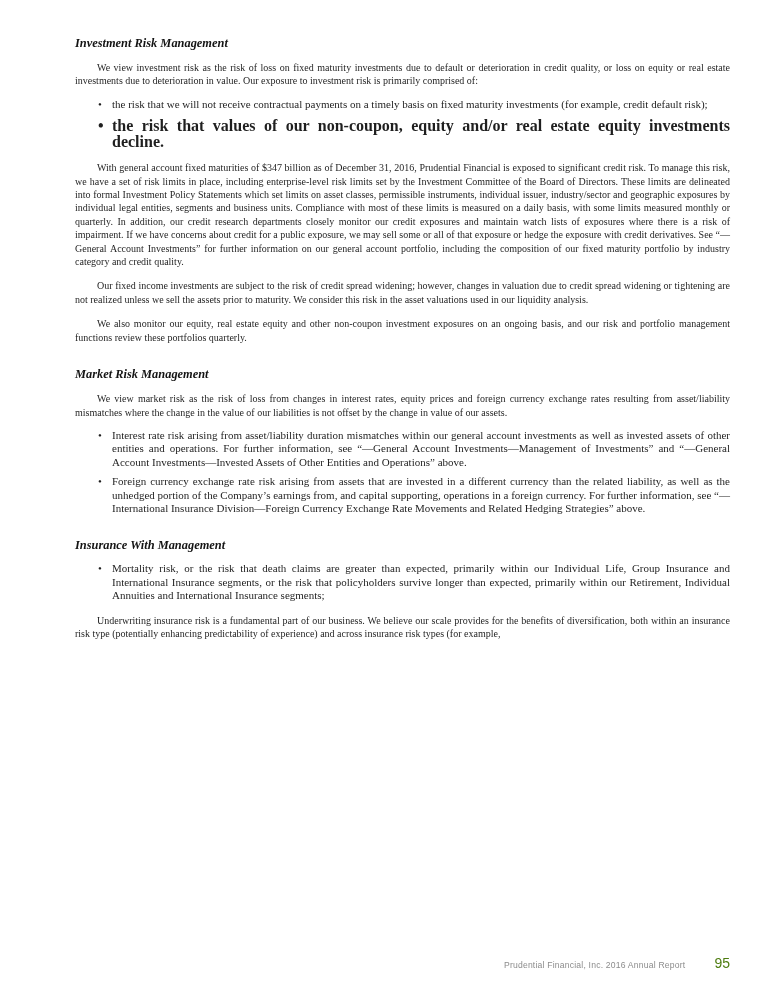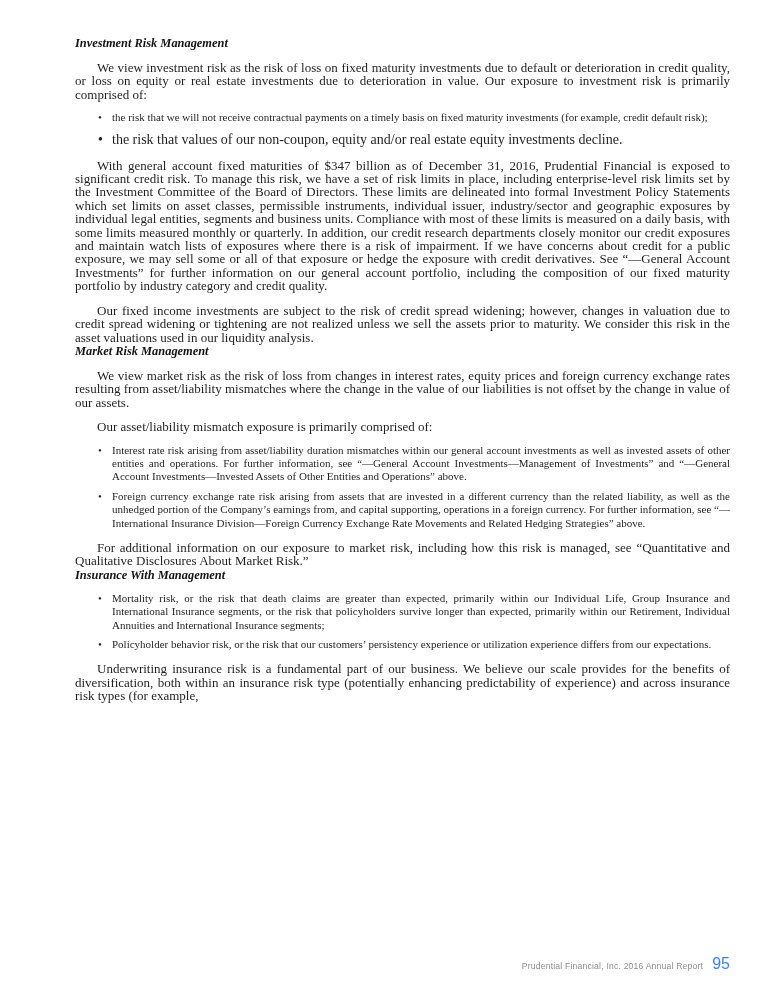--- a/index.html
+++ b/index.html
@@ -10,32 +10,32 @@
     font-family: "Liberation Serif", serif;
     color: #1f1f1f;
   }
   .page {
     position: relative;
     width: 768px; height: 1000px;
     padding: 36px 38px 0 75px;
     overflow: hidden;
   }
   section { margin: 0; }
-  section + section { }
+  section + section { margin-top: 23px; }
   h2.section-heading {
     margin: 0;
     font-size: 12.4px;
     line-height: 14px;
     font-weight: bold;
     font-style: italic;
     color: #141414;
   }
   p.body-para {
     margin: 11px 0 0 0;
-    font-size: 13px;
+    font-size: 10px;
     line-height: 13.4px;
     text-align: justify;
     text-indent: 22px;
   }
   ul.bullet-list {
     margin: 10px 0 0 0;
     padding: 0 0 0 37px;
     list-style: none;
   }
   ul.bullet-list li {
@@ -45,75 +45,75 @@
     text-align: justify;
   }
   ul.bullet-list li + li { margin-top: 6px; }
   ul.bullet-list li::before {
     content: "\2022";
     position: absolute;
     left: -14px;
     top: 0;
   }
   ul.bullet-list li.large-bullet {
-    font-size: 14px;
+    font-size: 16px;
     line-height: 16px;
     margin-top: 7px;
+    font-weight: bold;
   }
   .footer {
     position: absolute;
     right: 38px;
     top: 955px;
     display: flex;
     align-items: baseline;
     font-family: "Liberation Sans", sans-serif;
+    gap: 20px;
   }
   .footer .footer-label {
     font-size: 8.6px;
     color: #8c8c8c;
     letter-spacing: 0.2px;
   }
   .footer .footer-page {
-    font-size: 16px;
-    color: #3b82f6;
+    font-size: 14px;
+    color: #4d7c0f;
     margin-left: 9px;
   }
 </style>
 </head>
 <body>
 
 <div class="page">
 
   <section>
     <h2 class="section-heading">Investment Risk Management</h2>
     <p class="body-para">We view investment risk as the risk of loss on fixed maturity investments due to default or deterioration in credit quality, or loss on equity or real estate investments due to deterioration in value. Our exposure to investment risk is primarily comprised of:</p>
     <ul class="bullet-list">
       <li>the risk that we will not receive contractual payments on a timely basis on fixed maturity investments (for example, credit default risk);</li>
       <li class="large-bullet">the risk that values of our non-coupon, equity and/or real estate equity investments decline.</li>
     </ul>
     <p class="body-para">With general account fixed maturities of $347 billion as of December 31, 2016, Prudential Financial is exposed to significant credit risk. To manage this risk, we have a set of risk limits in place, including enterprise-level risk limits set by the Investment Committee of the Board of Directors. These limits are delineated into formal Investment Policy Statements which set limits on asset classes, permissible instruments, individual issuer, industry/sector and geographic exposures by individual legal entities, segments and business units. Compliance with most of these limits is measured on a daily basis, with some limits measured monthly or quarterly. In addition, our credit research departments closely monitor our credit exposures and maintain watch lists of exposures where there is a risk of impairment. If we have concerns about credit for a public exposure, we may sell some or all of that exposure or hedge the exposure with credit derivatives. See “—General Account Investments” for further information on our general account portfolio, including the composition of our fixed maturity portfolio by industry category and credit quality.</p>
     <p class="body-para">Our fixed income investments are subject to the risk of credit spread widening; however, changes in valuation due to credit spread widening or tightening are not realized unless we sell the assets prior to maturity. We consider this risk in the asset valuations used in our liquidity analysis.</p>
+    <p class="body-para">We also monitor our equity, real estate equity and other non-coupon investment exposures on an ongoing basis, and our risk and portfolio management functions review these portfolios quarterly.</p>
   </section>
 
   <section>
     <h2 class="section-heading">Market Risk Management</h2>
     <p class="body-para">We view market risk as the risk of loss from changes in interest rates, equity prices and foreign currency exchange rates resulting from asset/liability mismatches where the change in the value of our liabilities is not offset by the change in value of our assets.</p>
-    <p class="body-para">Our asset/liability mismatch exposure is primarily comprised of:</p>
     <ul class="bullet-list">
       <li>Interest rate risk arising from asset/liability duration mismatches within our general account investments as well as invested assets of other entities and operations. For further information, see “—General Account Investments—Management of Investments” and “—General Account Investments—Invested Assets of Other Entities and Operations” above.</li>
       <li>Foreign currency exchange rate risk arising from assets that are invested in a different currency than the related liability, as well as the unhedged portion of the Company’s earnings from, and capital supporting, operations in a foreign currency. For further information, see “—International Insurance Division—Foreign Currency Exchange Rate Movements and Related Hedging Strategies” above.</li>
     </ul>
-    <p class="body-para">For additional information on our exposure to market risk, including how this risk is managed, see “Quantitative and Qualitative Disclosures About Market Risk.”</p>
   </section>
 
   <section>
     <h2 class="section-heading">Insurance With Management</h2>
     <ul class="bullet-list">
       <li>Mortality risk, or the risk that death claims are greater than expected, primarily within our Individual Life, Group Insurance and International Insurance segments, or the risk that policyholders survive longer than expected, primarily within our Retirement, Individual Annuities and International Insurance segments;</li>
-      <li>Policyholder behavior risk, or the risk that our customers’ persistency experience or utilization experience differs from our expectations.</li>
     </ul>
     <p class="body-para">Underwriting insurance risk is a fundamental part of our business. We believe our scale provides for the benefits of diversification, both within an insurance risk type (potentially enhancing predictability of experience) and across insurance risk types (for example,</p>
   </section>
 
   <div class="footer">
     <span class="footer-label">Prudential Financial, Inc. 2016 Annual Report</span>
     <span class="footer-page">95</span>
   </div>
 
 </div>

